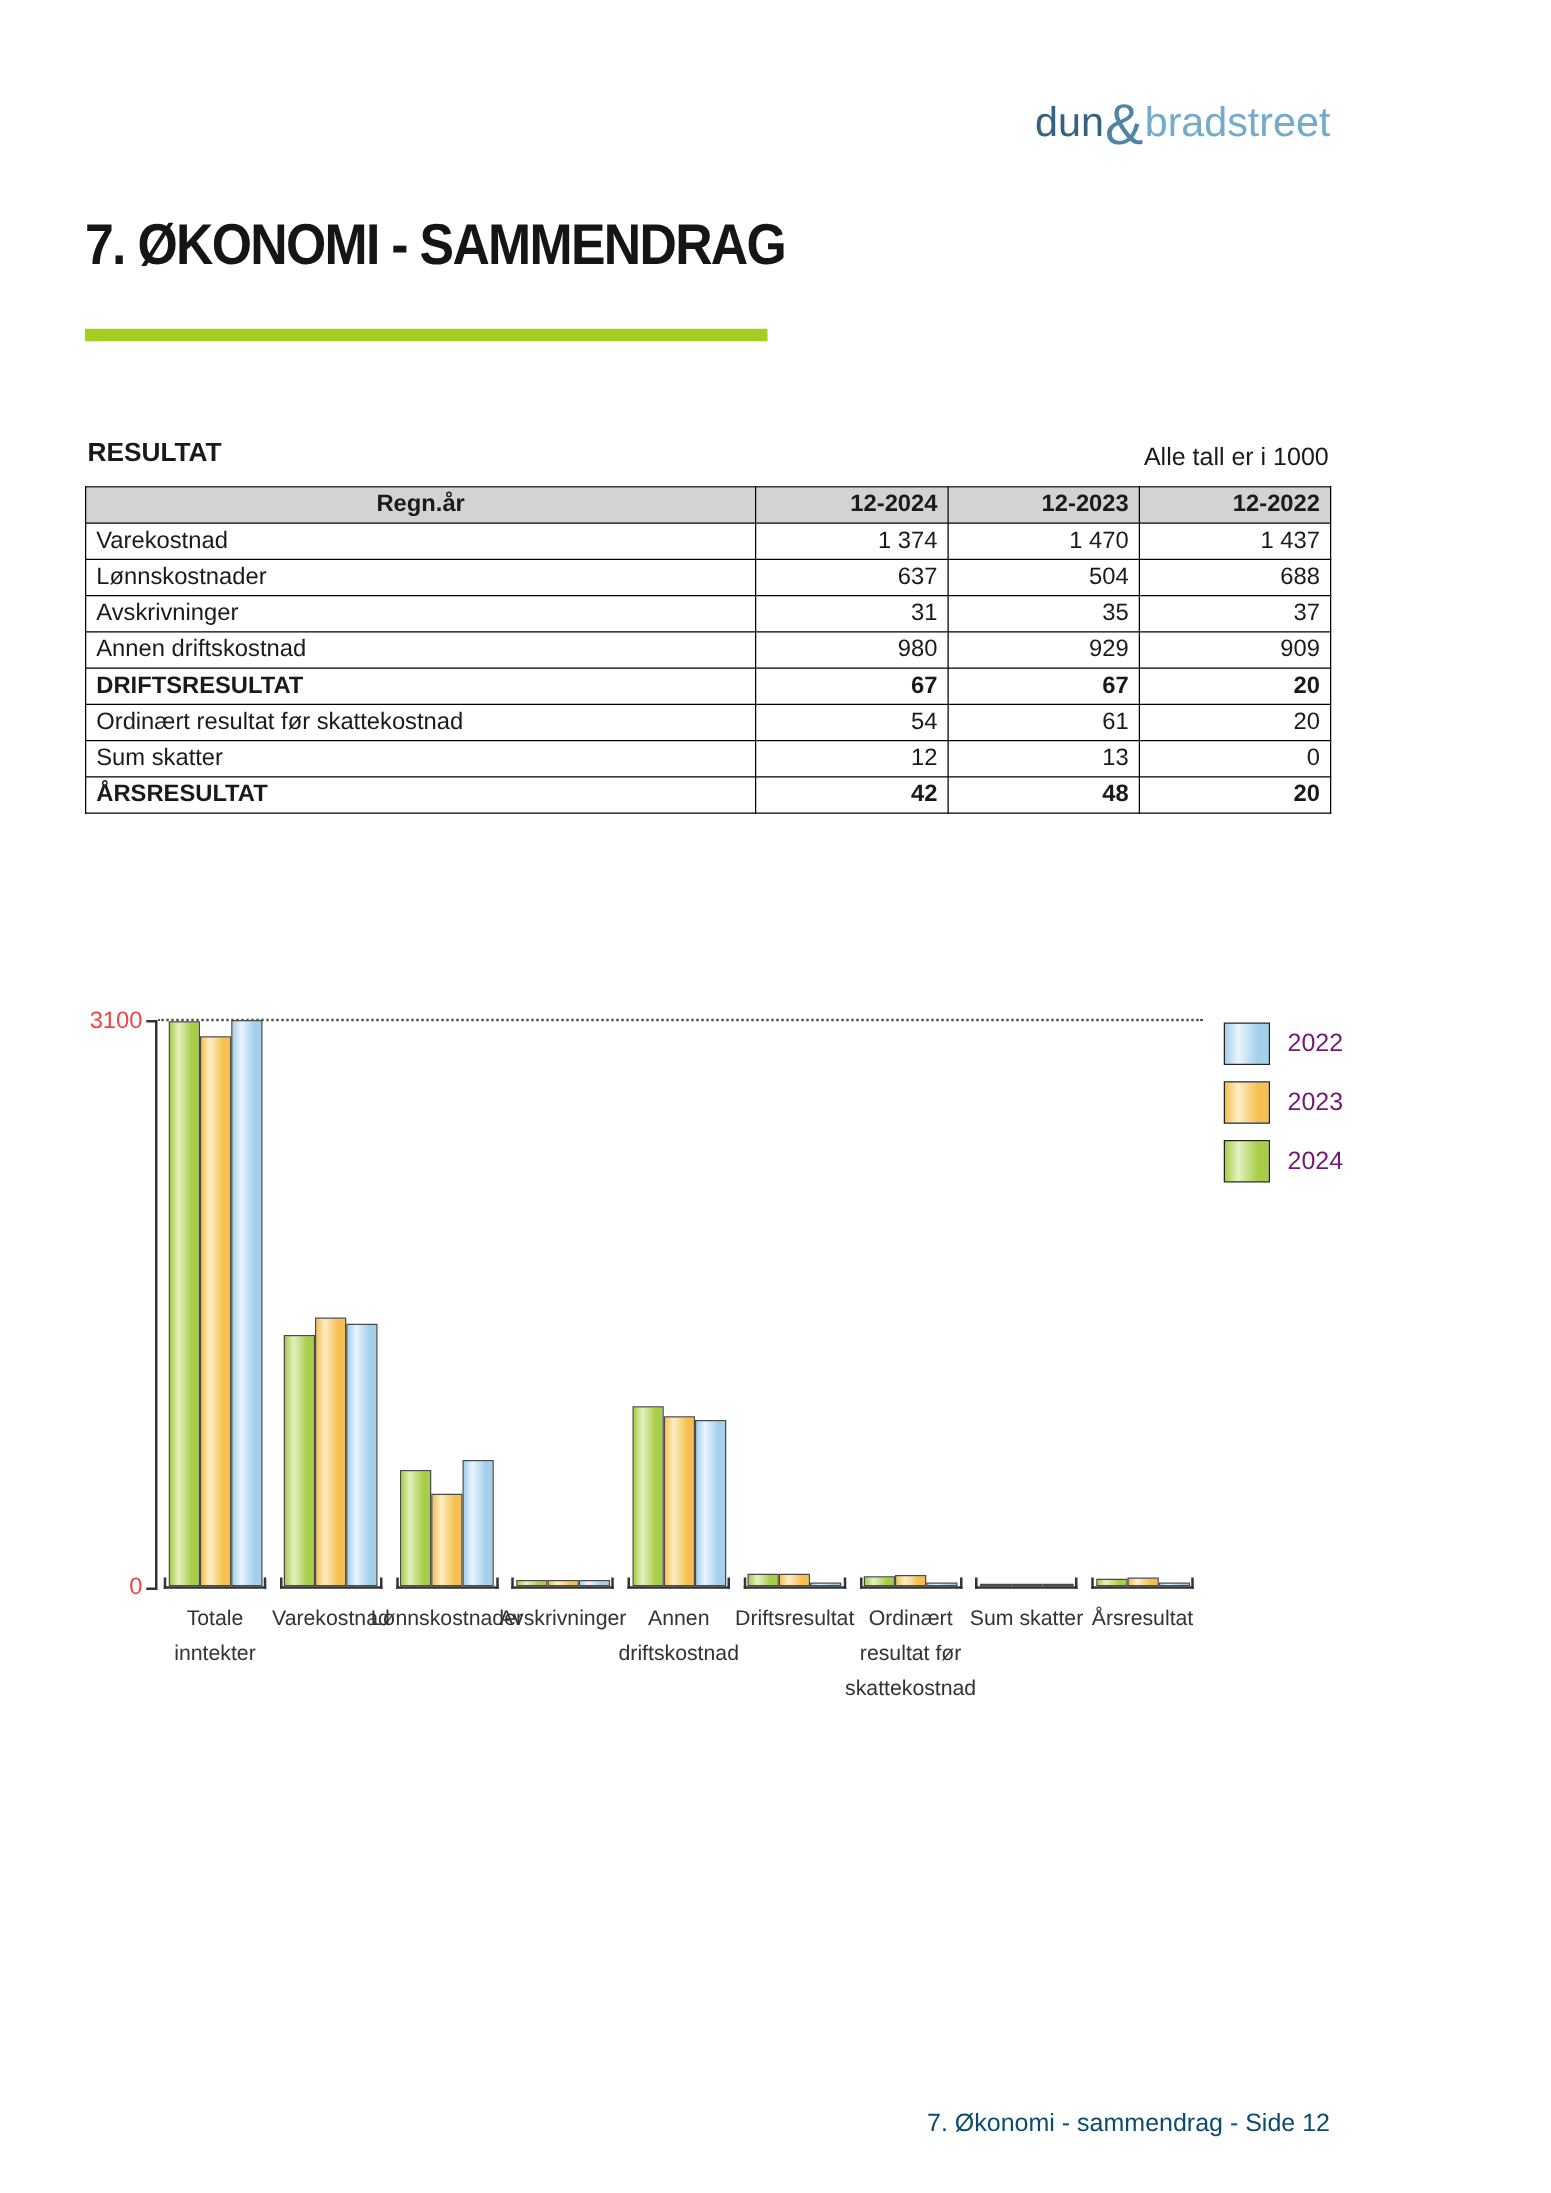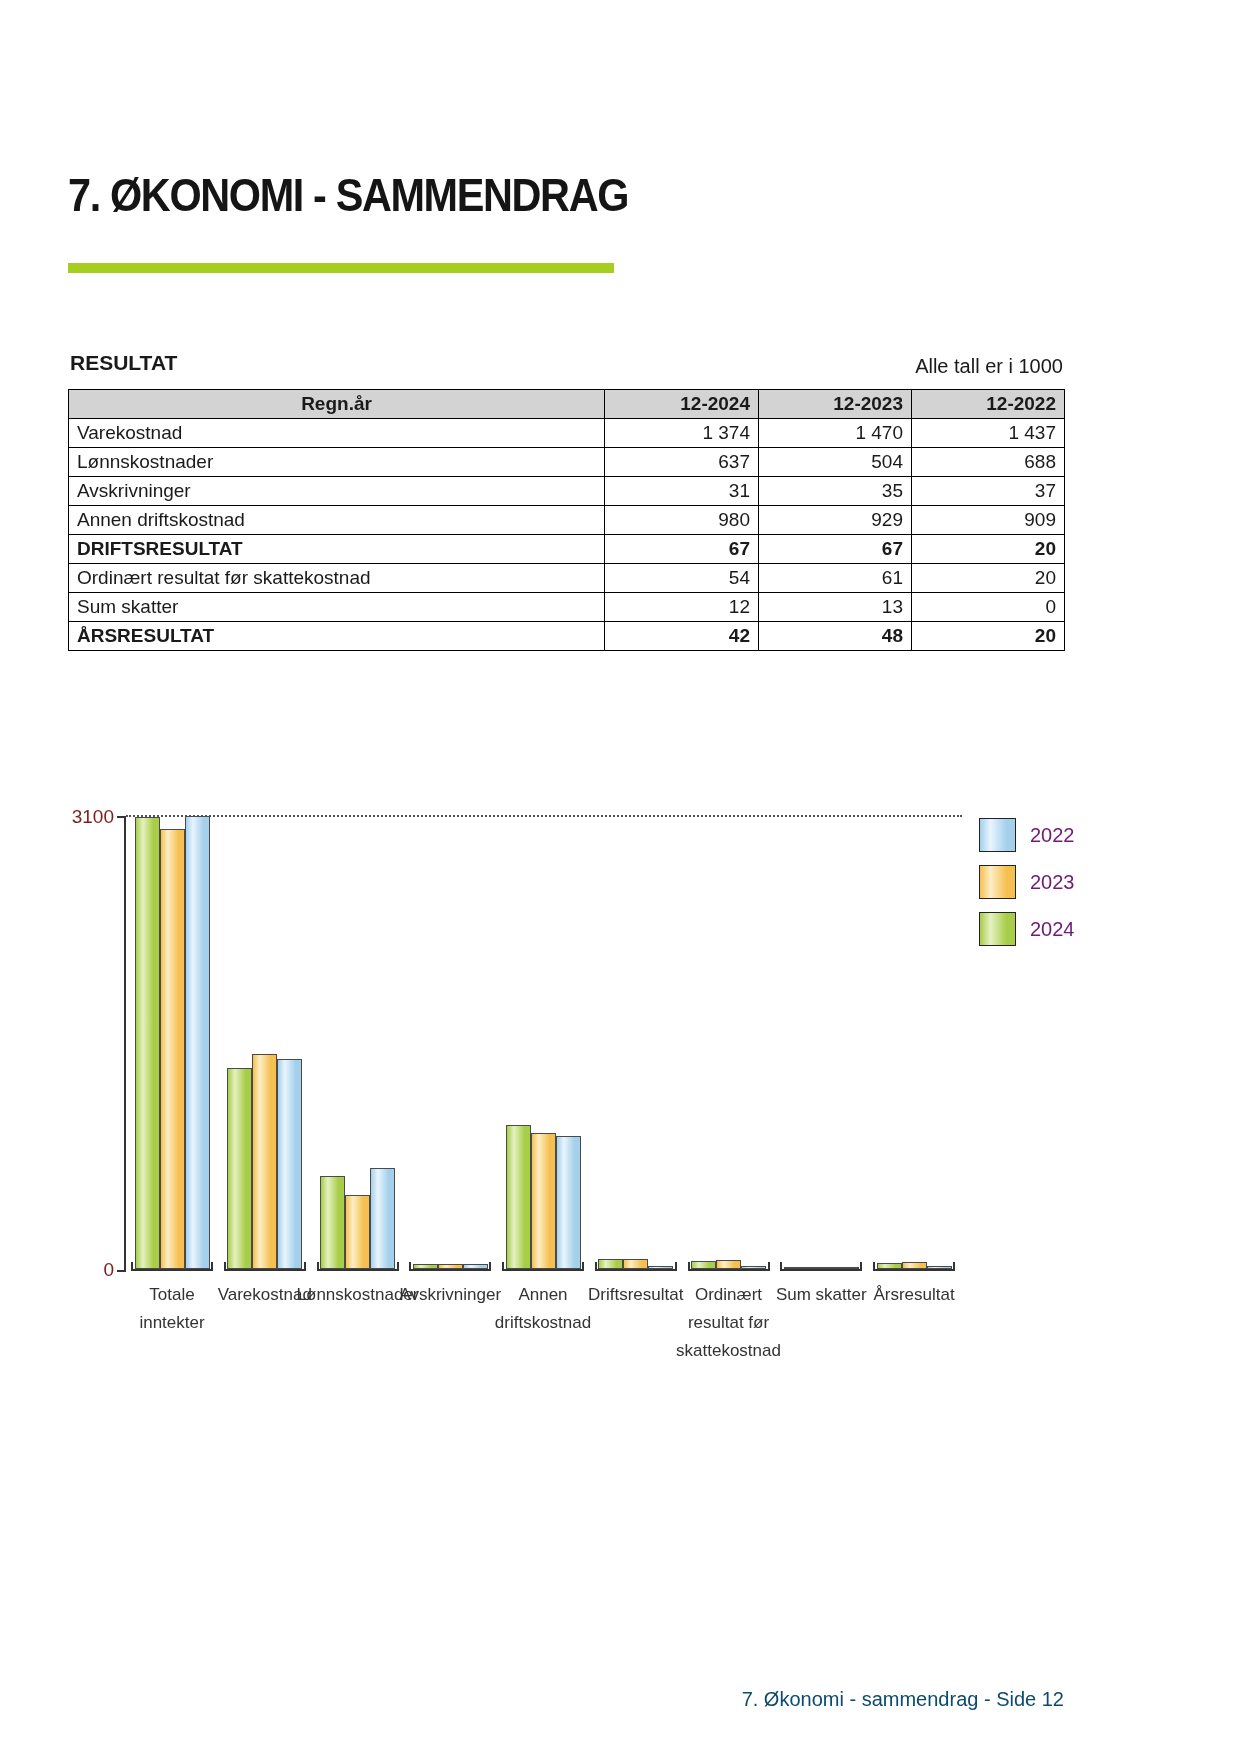--- a/index.html
+++ b/index.html
@@ -28,21 +28,21 @@
   .rtable th{text-align:right;font-weight:700;}
   .rtable th:first-child{text-align:center;}
   .rtable td{text-align:left;font-weight:400;}
   .rtable td.num{text-align:right;}
   .rtable tr.bold td{font-weight:700;}
 
   
   .yaxis{position:absolute;left:124px;top:816px;width:2px;height:456px;background:#333;}
   .ytick{position:absolute;width:7px;height:2px;background:#333;}
   .dotline{position:absolute;left:126px;top:815px;width:836px;height:0;border-top:2px dotted #555;}
-  .ylab{position:absolute;left:52px;width:62px;text-align:right;font-size:19px;color:#7f1d1d;}
+  .ylab{position:absolute;left:52px;width:62px;text-align:right;font-size:19px;color:#ef4444;}
   .plot{position:absolute;left:125px;top:817px;width:836px;height:454px;display:flex;
         justify-content:space-between;align-items:flex-end;padding:0 6px;box-sizing:border-box;}
   .group{position:relative;width:82px;display:flex;justify-content:center;align-items:flex-end;
          border-bottom:2px solid #333;box-sizing:border-box;}
   .group::before,.group::after{content:"";position:absolute;bottom:-2px;width:2px;height:9px;background:#333;}
   .group::before{left:0;}
   .group::after{right:0;}
   .bar{width:25px;border:1px solid #4a4a4a;box-sizing:border-box;}
   .glabel{position:absolute;top:calc(100% + 12px);left:50%;transform:translateX(-50%);
           width:max-content;text-align:center;font-size:17px;line-height:28px;color:#333;}
@@ -51,20 +51,23 @@
   .lbox{width:37px;height:34px;border:1.5px solid #222;box-sizing:border-box;}
   .ltext{margin-left:14px;font-size:20px;color:#701a75;}
 
   .footer{position:absolute;right:177px;top:1688px;font-size:20px;color:#0c4a6e;}
 </style>
 </head>
 <body>
 
 <div class="page">
 
+  <div class="logo">
+    <span class="dun">dun</span><span class="amp">&amp;</span><span class="brad">bradstreet</span>
+  </div>
 
   <div class="title">7. ØKONOMI - SAMMENDRAG</div>
   <div class="rule" style="background: rgb(165, 206, 32);"></div>
 
   <div class="resultat">RESULTAT</div>
   <div class="alletall">Alle tall er i 1000</div>
 
   <table class="rtable">
     <colgroup>
       <col style="width:536px">

